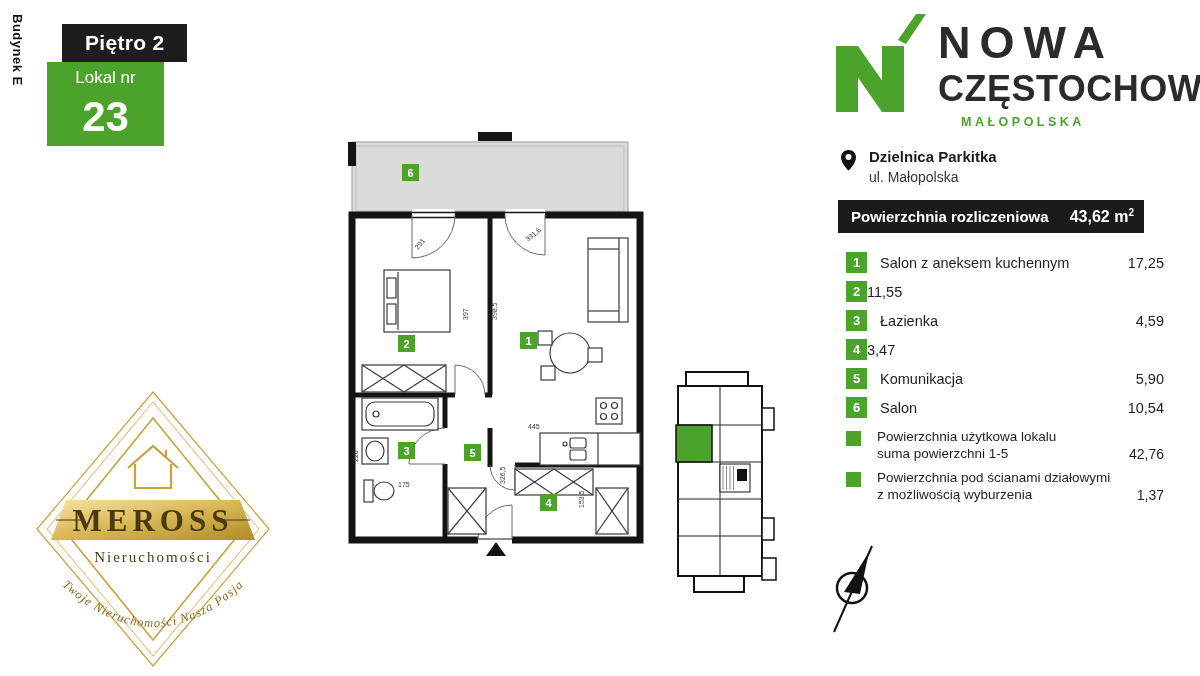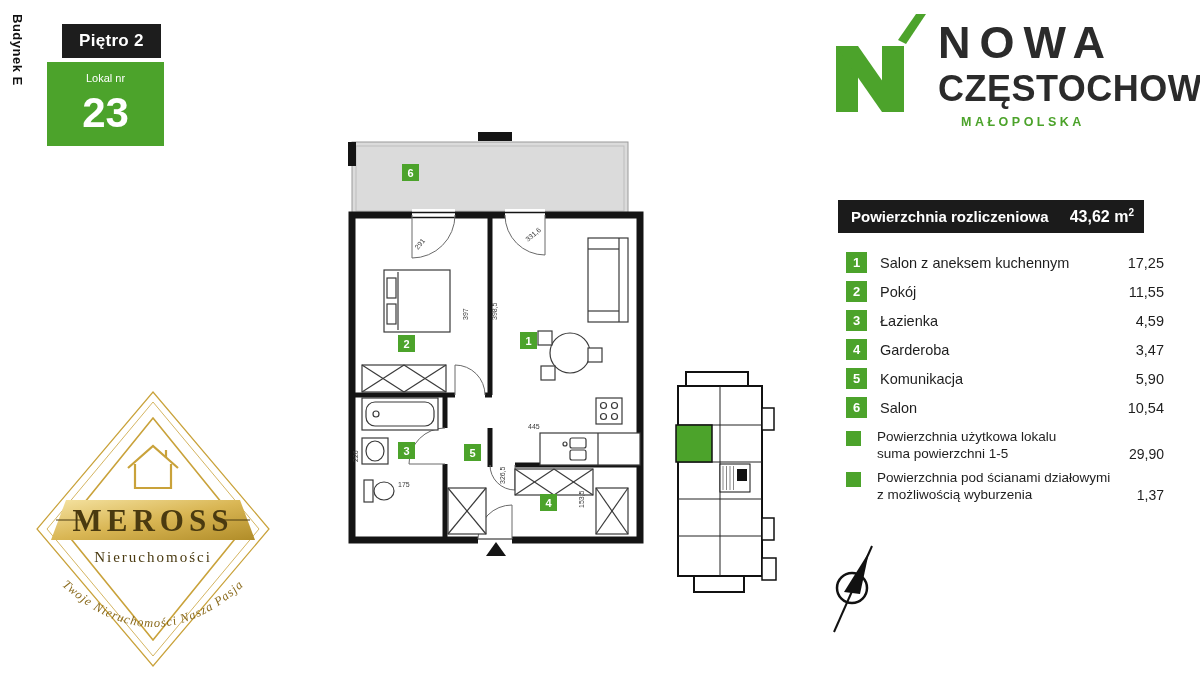--- a/index.html
+++ b/index.html
@@ -3,24 +3,24 @@
 <meta charset="utf-8">
 <style>
   html,body{margin:0;padding:0;background:#ffffff;}
   .canvas{position:relative;width:1200px;height:676px;background:#fff;overflow:hidden;
           font-family:"Liberation Sans",sans-serif;color:#1b1b1b;}
 
   
   .building-label{position:absolute;left:10px;top:14px;writing-mode:vertical-lr;
     font-size:13px;font-weight:700;letter-spacing:.5px;color:#111;}
   .floor-badge{position:absolute;left:62px;top:24px;background:#1d1d1d;color:#fff;
-    font-size:17px;font-weight:700;padding:7px 17px;letter-spacing:.3px;}
+    font-size:21px;font-weight:700;padding:7px 23px;letter-spacing:.3px;}
   .unit-badge{position:absolute;left:47px;top:62px;width:117px;height:84px;background:#4CA32B;
     color:#fff;display:flex;flex-direction:column;align-items:center;justify-content:center;}
-  .unit-badge .lbl{font-size:11px;font-weight:400;}
+  .unit-badge .lbl{font-size:17px;font-weight:400;}
   .unit-badge .num{font-size:42px;font-weight:700;line-height:1.05;margin-top:7px;}
 
   
   .floorplan{position:absolute;left:338px;top:128px;}
   .plan-num{font-size:11px;font-weight:700;fill:#fff;text-anchor:middle;}
   .dim{font-size:7px;fill:#3a3a3a;}
 
   
   .brand-logo{position:absolute;left:832px;top:12px;}
   .brand-text{position:absolute;left:938px;top:20px;width:240px;}
@@ -291,45 +291,53 @@
       <polygon points="66,28 84,2 94,2 74,32"></polygon>
     </g>
   </svg>
 
   <div class="brand-text">
     <div class="brand-line1">NOWA</div>
     <div class="brand-line2">CZĘSTOCHOWA</div>
     <div class="brand-line3">MAŁOPOLSKA</div>
   </div>
 
+  <div class="location">
+    <svg class="pin" width="17" height="23" viewBox="0 0 17 23">
+      <path d="M8.5 1 C4 1 1 4.4 1 8.4 c0 5.6 7.5 13.2 7.5 13.2 s7.5 -7.6 7.5 -13.2 C16 4.4 13 1 8.5 1 z" fill="#111"></path>
+      <circle cx="8.5" cy="8" r="3" fill="#fff"></circle>
+    </svg>
+    <div>
+      <div class="l1">Dzielnica Parkitka</div>
+      <div class="l2">ul. Małopolska</div>
+    </div>
+  </div>
 
   <div class="area-bar">
     <span class="al">Powierzchnia rozliczeniowa</span>
     <span class="av"><span>43,62 m</span><sup>2</sup></span>
   </div>
 
   <div class="rooms">
     <div class="room-row">
       <span class="room-num">1</span>
       <span class="room-label">Salon z aneksem kuchennym</span>
       <span class="room-value">17,25</span>
     </div>
     <div class="room-row">
       <span class="room-num">2</span>
-      <span class="room-label">Pokój</span>
       <span class="room-value">11,55</span>
     </div>
     <div class="room-row">
       <span class="room-num">3</span>
       <span class="room-label">Łazienka</span>
       <span class="room-value">4,59</span>
     </div>
     <div class="room-row">
       <span class="room-num">4</span>
-      <span class="room-label">Garderoba</span>
       <span class="room-value">3,47</span>
     </div>
     <div class="room-row">
       <span class="room-num">5</span>
       <span class="room-label">Komunikacja</span>
       <span class="room-value">5,90</span>
     </div>
     <div class="room-row">
       <span class="room-num">6</span>
       <span class="room-label">Salon</span>
@@ -337,21 +345,21 @@
     </div>
   </div>
 
   <div class="summary">
     <div class="sum-row">
       <span class="sum-ico"></span>
       <span class="sum-text">
         <span>Powierzchnia użytkowa lokalu</span><br>
         <span>suma powierzchni 1-5</span>
       </span>
-      <span class="sum-value">29,90</span>
+      <span class="sum-value">42,76</span>
     </div>
     <div class="sum-row">
       <span class="sum-ico"></span>
       <span class="sum-text">
         <span>Powierzchnia pod ścianami działowymi</span><br>
         <span>z możliwością wyburzenia</span>
       </span>
       <span class="sum-value">1,37</span>
     </div>
   </div>

